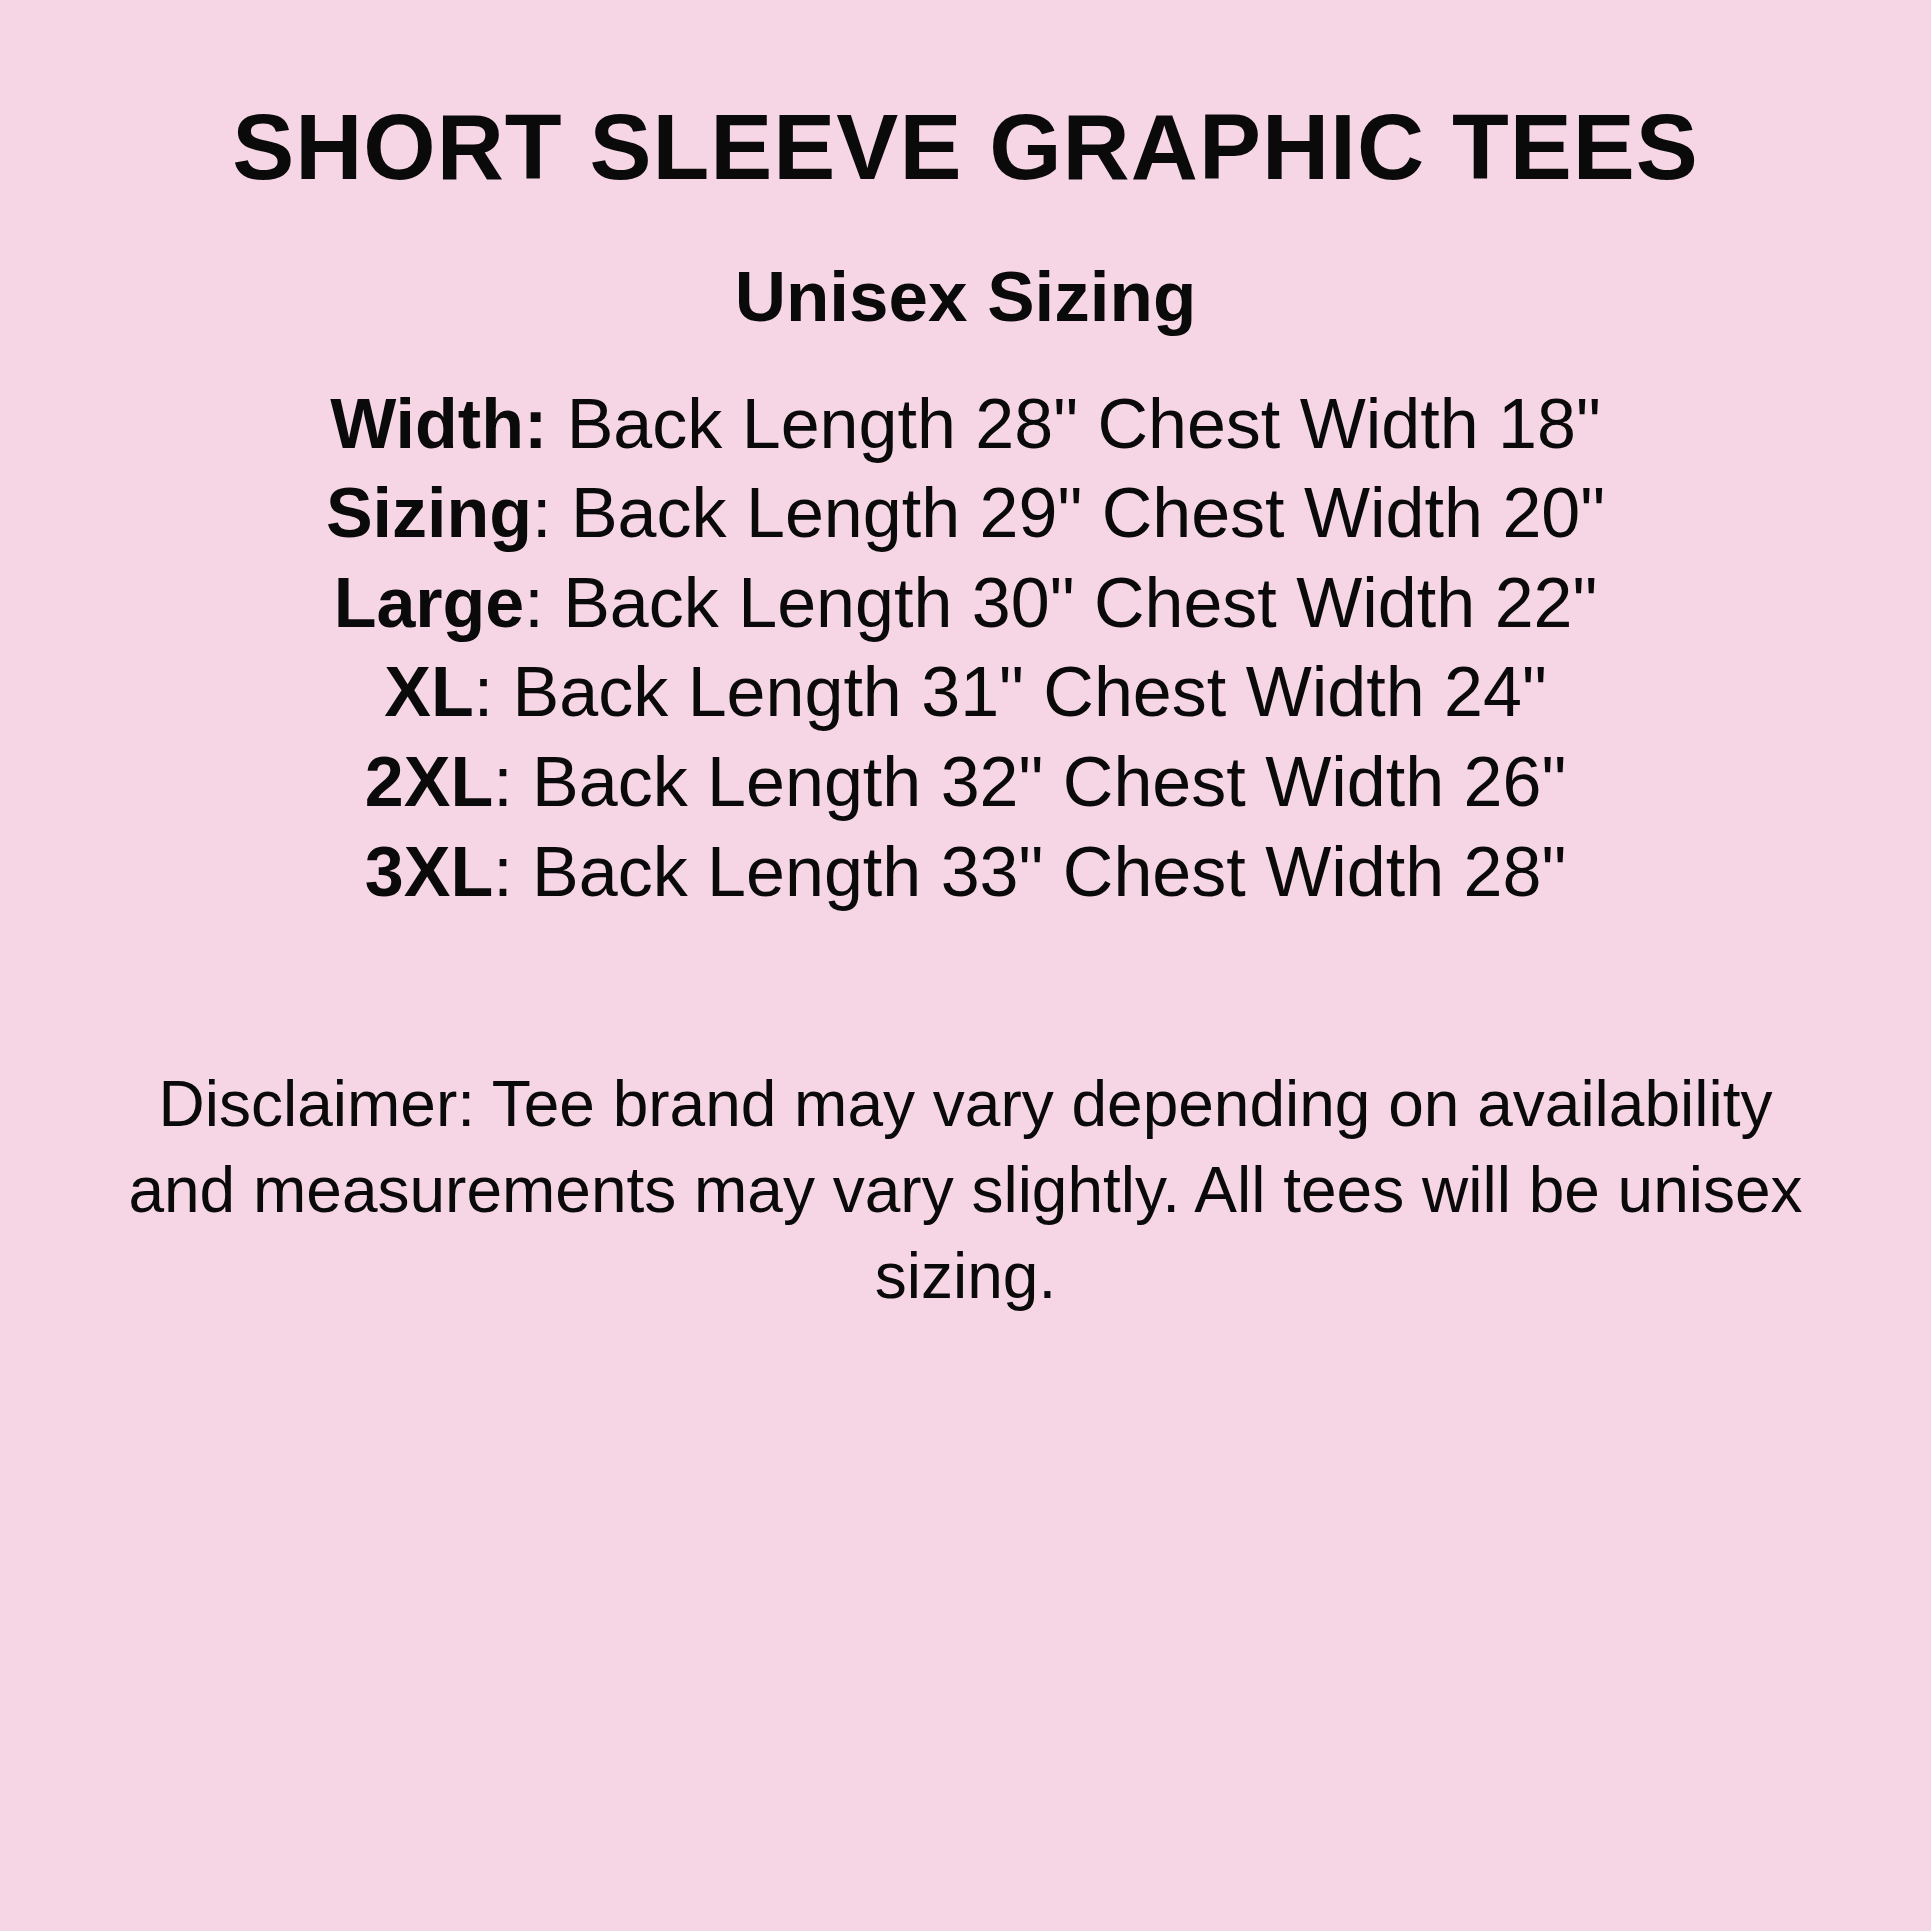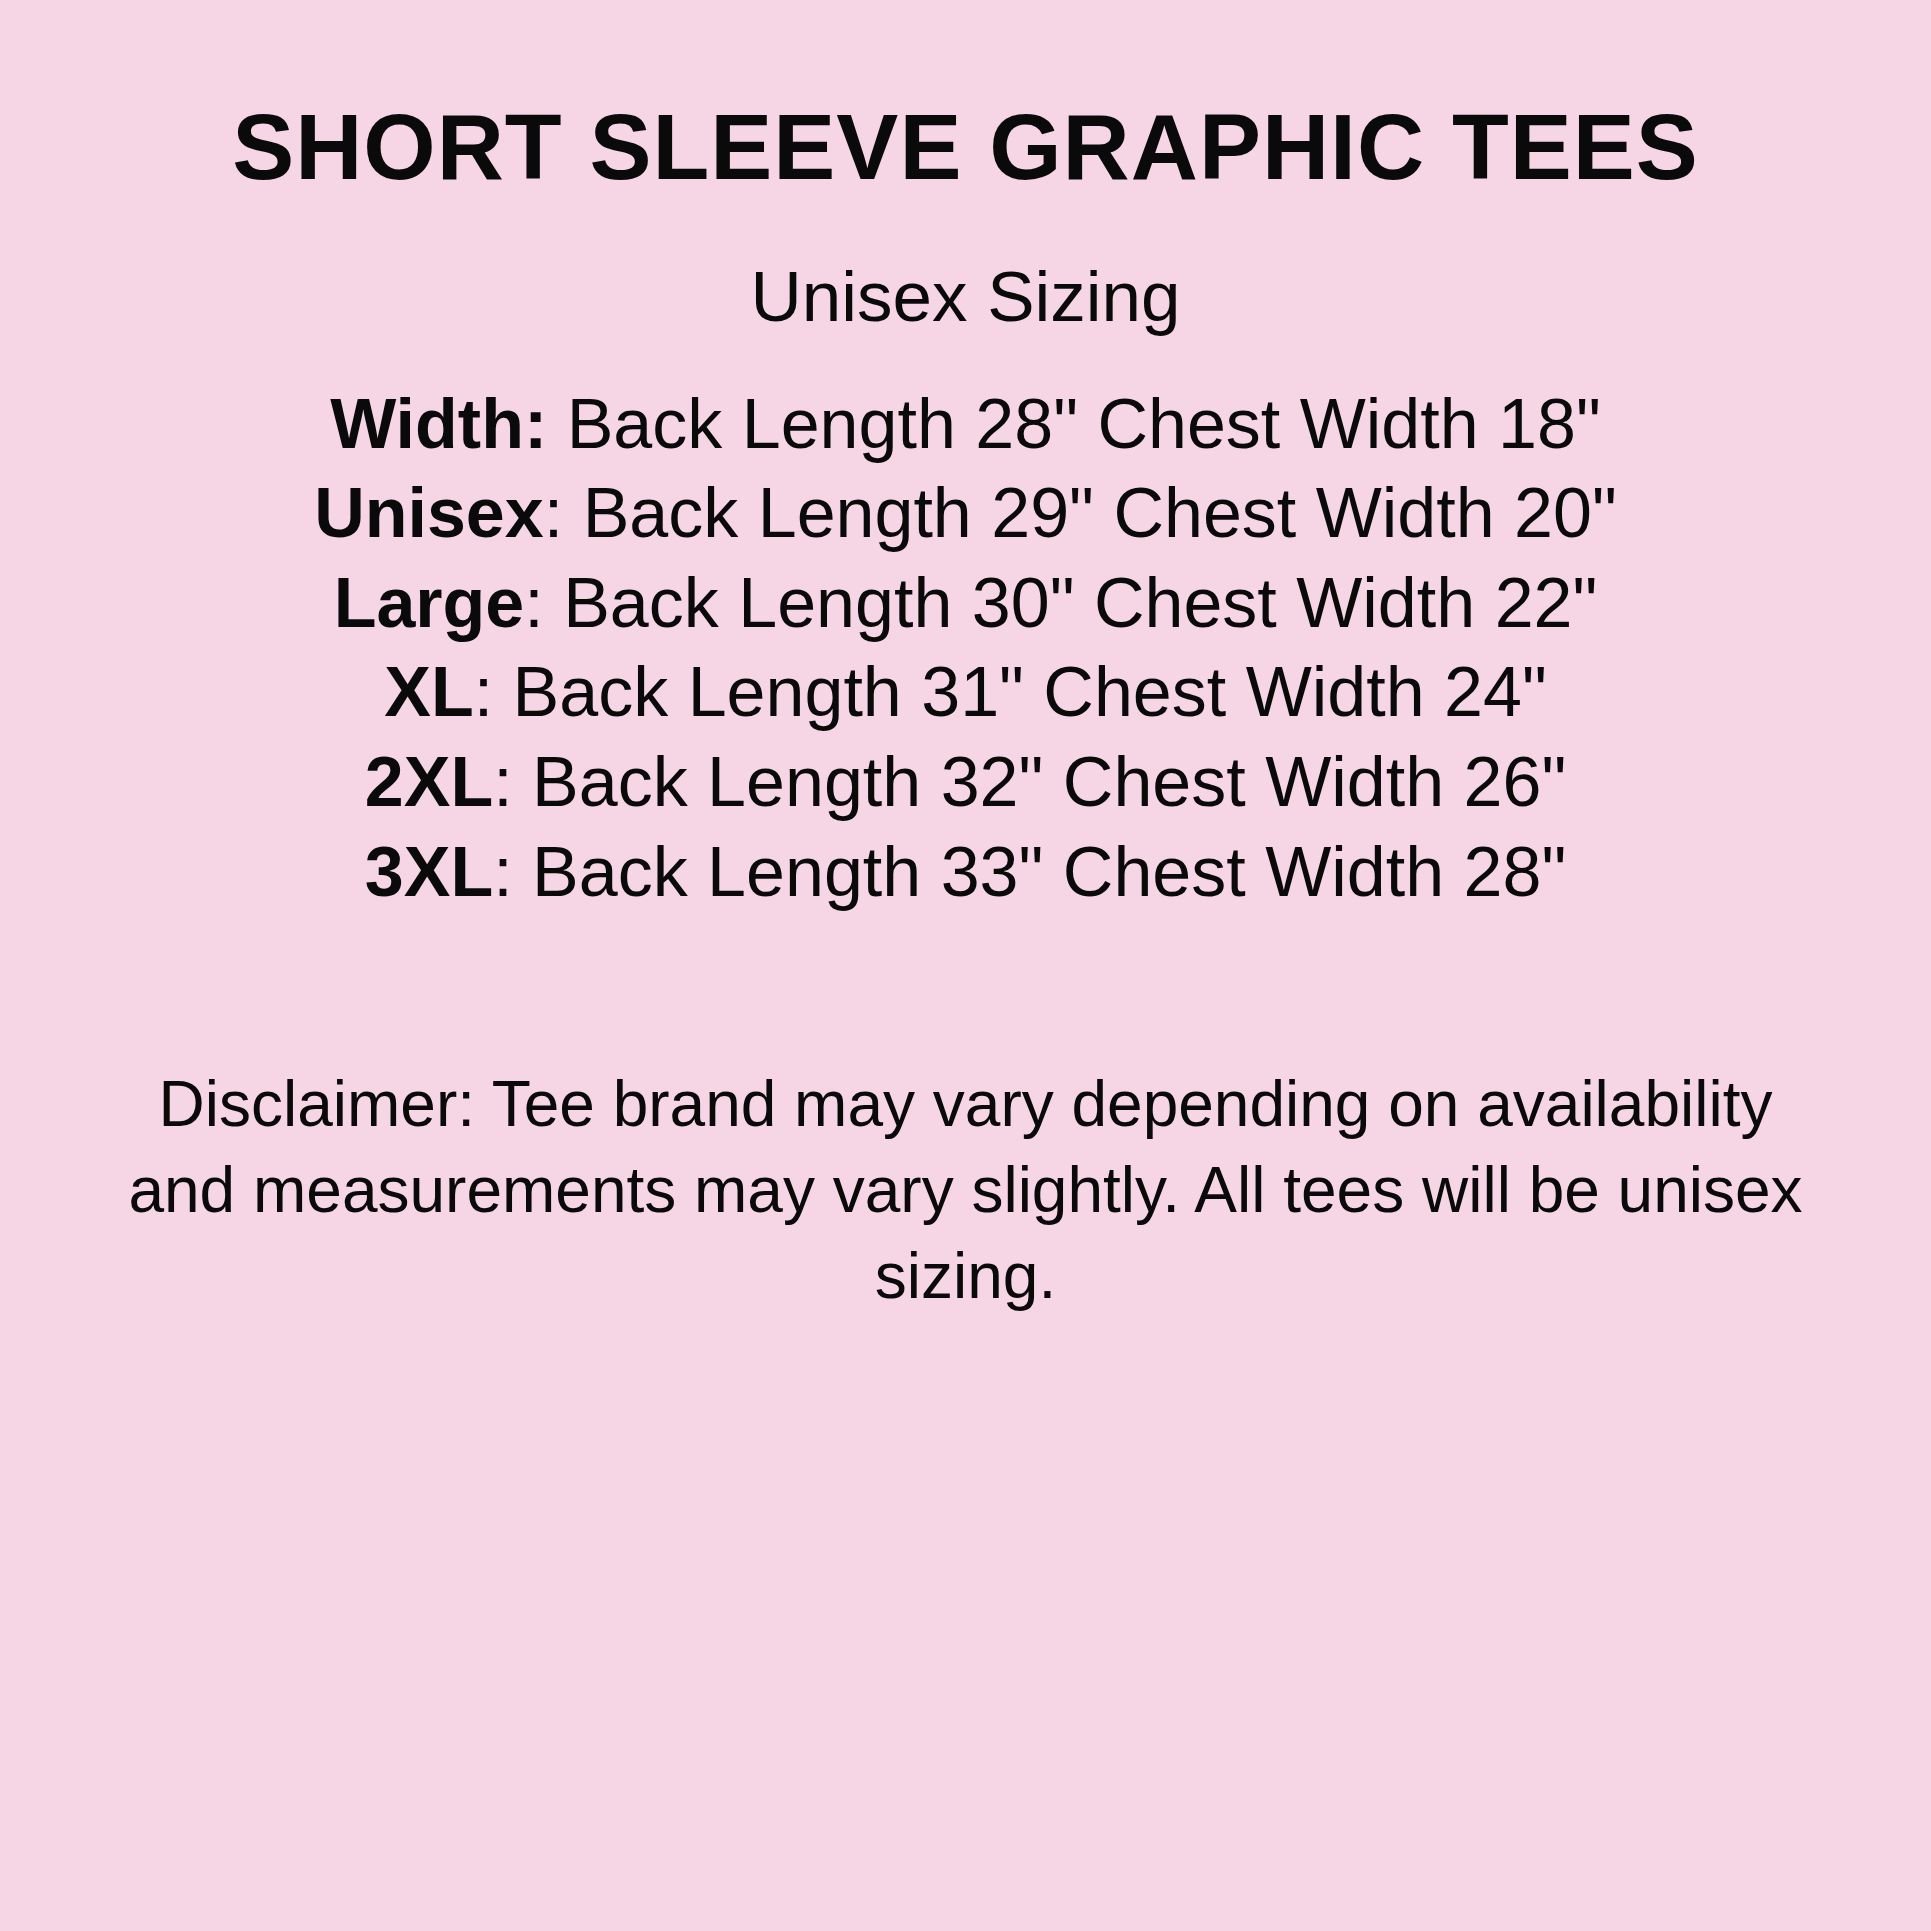--- a/index.html
+++ b/index.html
@@ -27,21 +27,21 @@
     font-size: 93px;
     font-weight: 700;
     letter-spacing: 1px;
     text-align: center;
     line-height: 1.1;
     margin: 19.3px 0 0 0;
     white-space: nowrap;
   }
   .subtitle {
     font-size: 71px;
-    font-weight: 400;
+    font-weight: 700;
     text-align: center;
     margin-bottom: 0;
     line-height: 1.1;
   }
   .size-list {
     margin-top: 44px;
     width: 100%;
     display: flex;
     flex-direction: column;
     align-items: center;
@@ -72,21 +72,21 @@
 
   <h1 class="title">SHORT SLEEVE GRAPHIC TEES</h1>
 
   <h2 class="subtitle">Unisex Sizing</h2>
 
   <div class="size-list">
     <div class="size-row">
       <span class="label">Width:</span><span> Back Length 28" Chest Width 18"</span>
     </div>
     <div class="size-row">
-      <span class="label">Unisex</span><span>: Back Length 29" Chest Width 20"</span>
+      <span class="label">Sizing</span><span>: Back Length 29" Chest Width 20"</span>
     </div>
     <div class="size-row">
       <span class="label">Large</span><span>: Back Length 30" Chest Width 22"</span>
     </div>
     <div class="size-row">
       <span class="label">XL</span><span>: Back Length 31" Chest Width 24"</span>
     </div>
     <div class="size-row">
       <span class="label">2XL</span><span>: Back Length 32" Chest Width 26"</span>
     </div>

